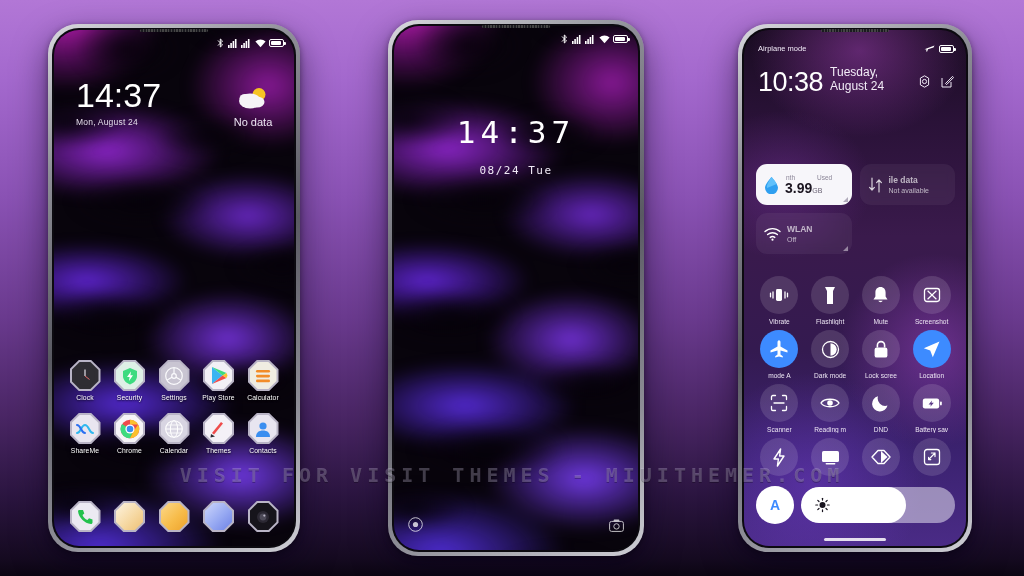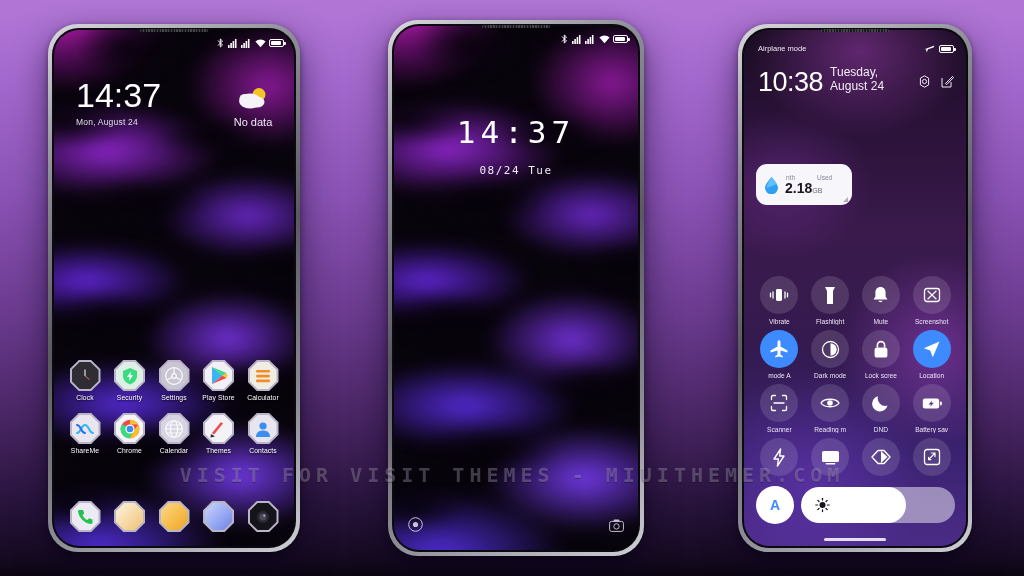--- a/index.html
+++ b/index.html
@@ -489,28 +489,55 @@
             <div class="bt-row">
               <svg width="15" height="18" viewBox="0 0 15 18" style="flex-shrink:0">
                   <path d="M7.5 1 C7.5 1 14 8 14 11.8 A6.5 6.5 0 0 1 1 11.8 C1 8 7.5 1 7.5 1Z" fill="#2f9ff0"></path>
                   <path d="M7.5 1 C7.5 1 11 4.6 12.7 8 L3 12 C1.7 9.2 7.5 1 7.5 1Z" fill="#5fc0fb"></path>
                 </svg>
               <div class="bt-text">
                 <div class="data-head">
                   <span>nth</span>
                   <span>Used</span>
                 </div>
-                <div class="data-val"><span>2.18</span><small>GB</small></div>
+                <div class="data-val"><span>3.99</span><small>GB</small></div>
               </div>
             </div>
             <span class="bt-corner"></span>
           </div>
 
 
-
+          <div class="big-tile tile-dim">
+            <div class="bt-row">
+              <svg width="15" height="16" viewBox="0 0 15 16" style="flex-shrink:0;opacity:.8">
+                  <path d="M4 1 V13 M4 13 L1.6 10.4 M4 13 L6.4 10.4" stroke="#fff" stroke-width="1.2" fill="none" stroke-linecap="round"></path>
+                  <path d="M11 15 V3 M11 3 L8.6 5.6 M11 3 L13.4 5.6" stroke="#fff" stroke-width="1.2" fill="none" stroke-linecap="round"></path>
+                </svg>
+              <div class="bt-text">
+                <div class="bt-title">ile data</div>
+                <div class="bt-sub">Not available</div>
+              </div>
+            </div>
+          </div>
+
+          <div class="big-tile tile-dim">
+            <div class="bt-row">
+              <svg width="17" height="14" viewBox="0 0 17 14" style="flex-shrink:0">
+                  <path d="M1 4.6 A11 11 0 0 1 16 4.6" stroke="#fff" stroke-width="1.4" fill="none" stroke-linecap="round"></path>
+                  <path d="M3.6 7.6 A7.4 7.4 0 0 1 13.4 7.6" stroke="#fff" stroke-width="1.4" fill="none" stroke-linecap="round"></path>
+                  <path d="M6.2 10.4 A3.8 3.8 0 0 1 10.8 10.4" stroke="#fff" stroke-width="1.4" fill="none" stroke-linecap="round"></path>
+                  <circle cx="8.5" cy="12.7" r="1.1" fill="#fff"></circle>
+                </svg>
+              <div class="bt-text">
+                <div class="bt-title">WLAN</div>
+                <div class="bt-sub">Off</div>
+              </div>
+            </div>
+            <span class="bt-corner"></span>
+          </div>
         </div>
 
         <div class="toggles">
 
           <div class="tg">
             <div class="tg-circ">
                 <svg width="20" height="16" viewBox="0 0 20 16">
                   <rect x="7" y="2" width="6" height="12" rx="1.4" fill="#fff"></rect>
                   <path d="M4 5 V11 M1.5 6.2 V9.8 M16 5 V11 M18.5 6.2 V9.8" stroke="#fff" stroke-width="1.3" stroke-linecap="round"></path>
                 </svg>

